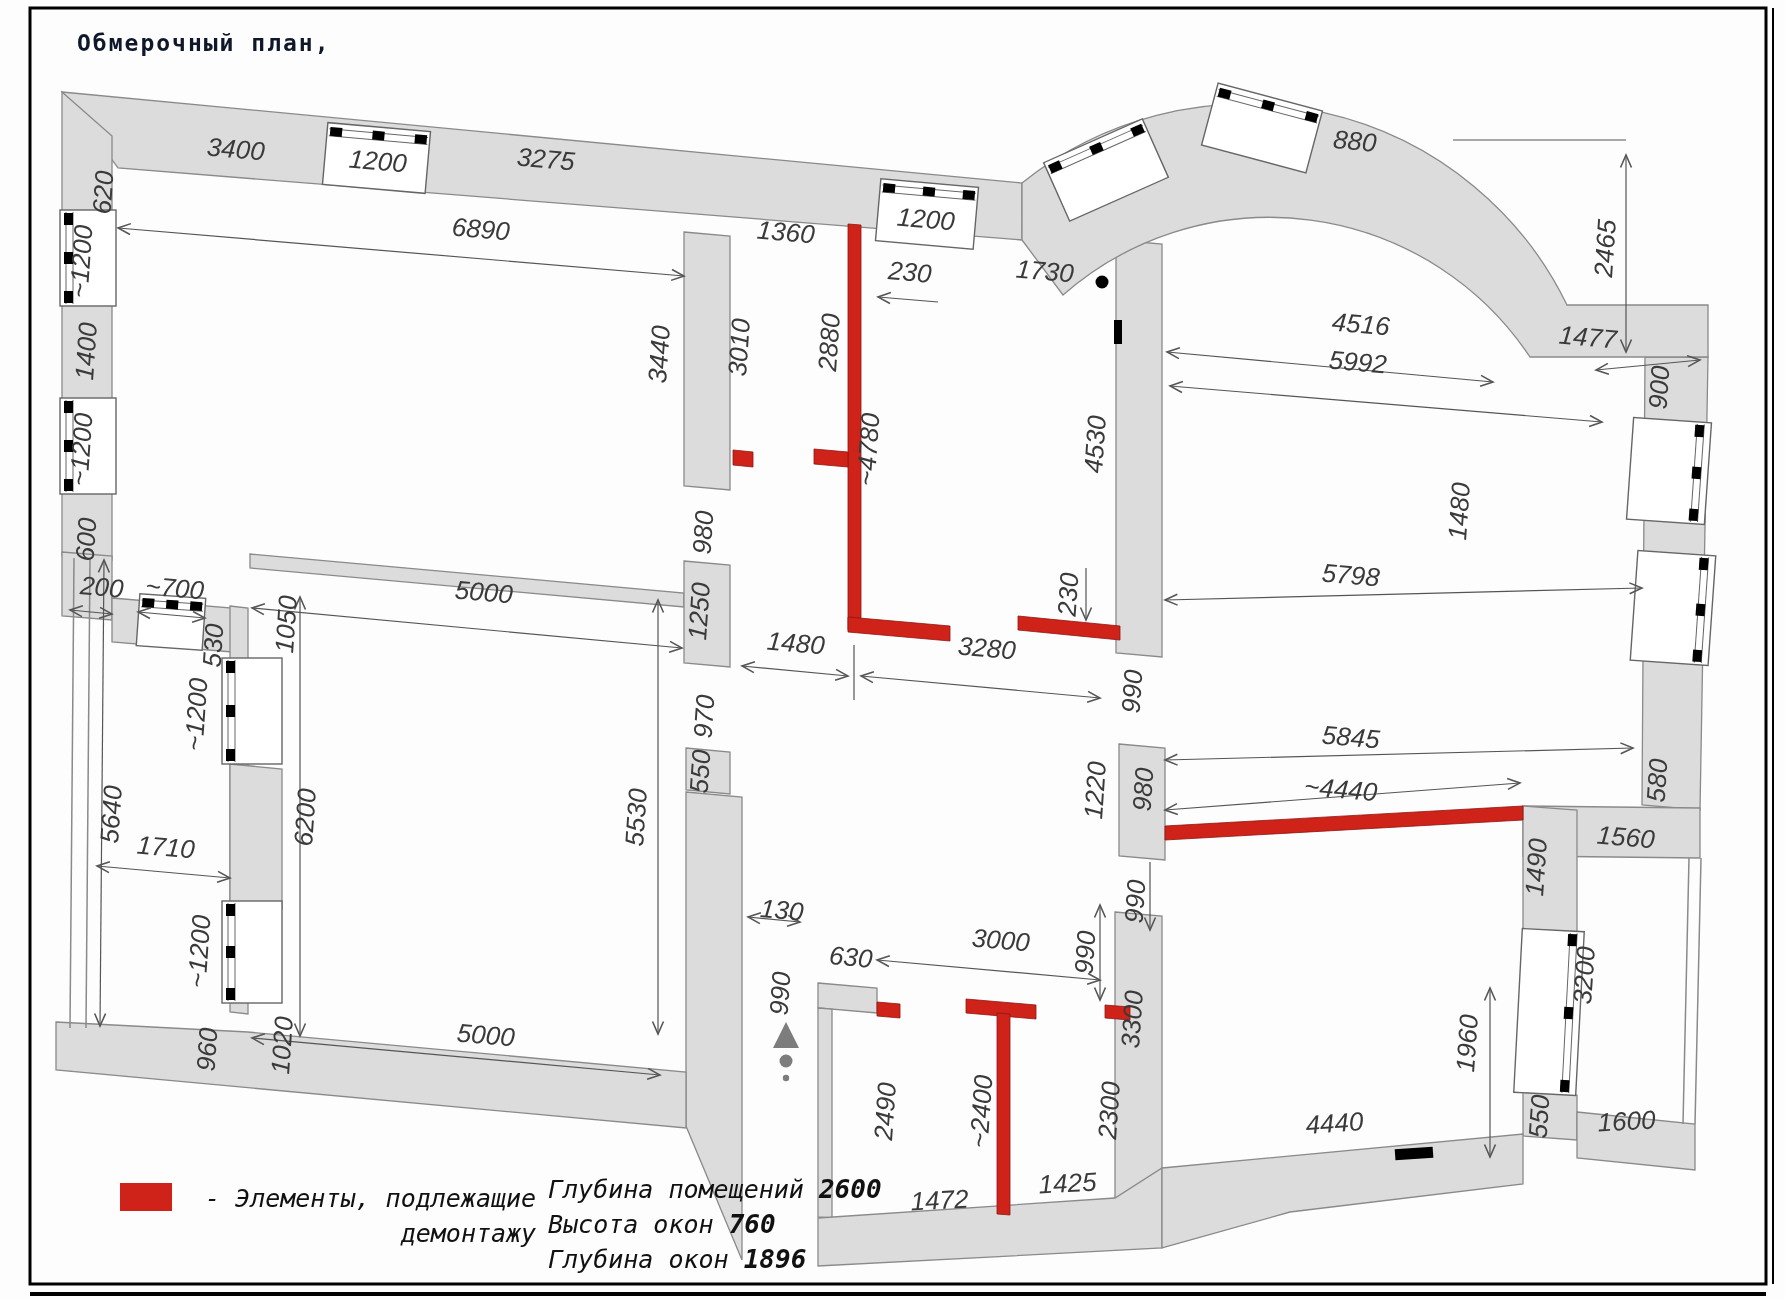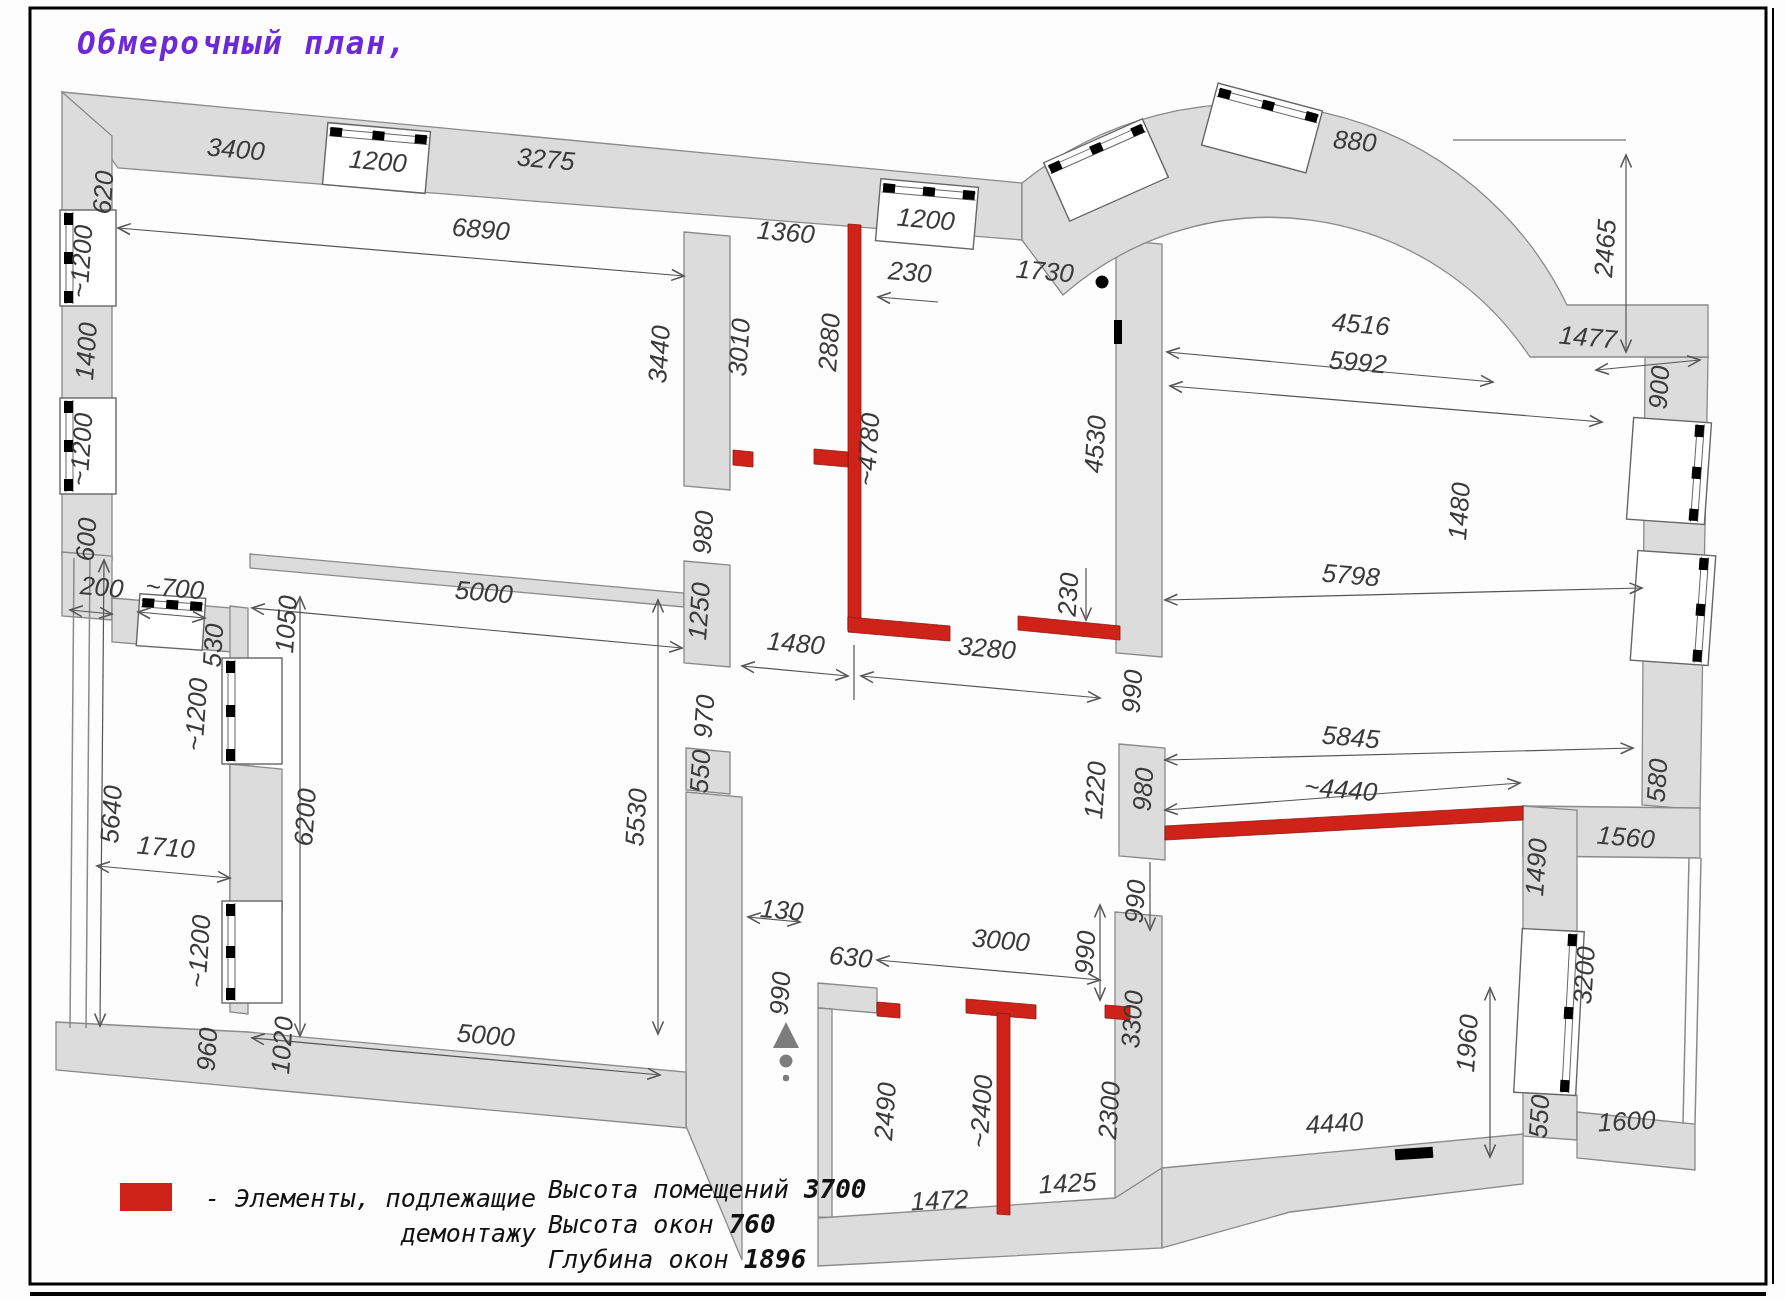--- a/index.html
+++ b/index.html
@@ -1,21 +1,21 @@
 <!DOCTYPE html>
 <html><head>
 <meta charset="utf-8">
 <style>
   html,body{margin:0;padding:0;background:#e8e8e8;}
   #page{position:relative;width:1785px;height:1300px;background:#fdfdfd;overflow:hidden;
         font-family:"Liberation Sans", sans-serif;}
   #plan-svg{position:absolute;left:0;top:0;}
   .ttl{position:absolute;left:77px;top:24px;line-height:38px;
-       font-family:"DejaVu Sans Mono", monospace;font-weight:bold;font-style:italic;
-       font-size:31px;letter-spacing:2px;color:#6d28d9;}
+       font-family:"DejaVu Sans Mono", monospace;font-weight:bold;
+       font-size:23px;letter-spacing:2px;color:#0f172a;}
   .legend{position:absolute;left:120px;top:1181px;width:560px;}
   .legend .sw{position:absolute;left:0;top:2px;width:52px;height:28px;background:#cf231a;}
   .legend .ltx{position:absolute;left:85px;top:0;font-family:"DejaVu Sans Mono", monospace;
        font-style:italic;font-size:25px;line-height:35px;color:#111;white-space:nowrap;text-align:right;}
   .notes{position:absolute;left:548px;top:1172px;font-family:"DejaVu Sans Mono", monospace;
        font-style:italic;font-size:25px;line-height:34px;color:#111;white-space:nowrap;}
   .notes b{font-size:26px;}
 </style>
 </head>
 <body>
@@ -281,17 +281,17 @@
 
   <div class="legend">
     <div class="sw"></div>
     <div class="ltx">
       <div>- Элементы, подлежащие</div>
       <div>демонтажу</div>
     </div>
   </div>
 
   <div class="notes">
-    <div><span>Высота помещений </span><b>3700</b></div>
+    <div><span>Глубина помещений </span><b>2600</b></div>
     <div><span>Высота окон </span><b>760</b></div>
     <div><span>Глубина окон </span><b>1896</b></div>
   </div>
 </div>
 
 </body></html>

